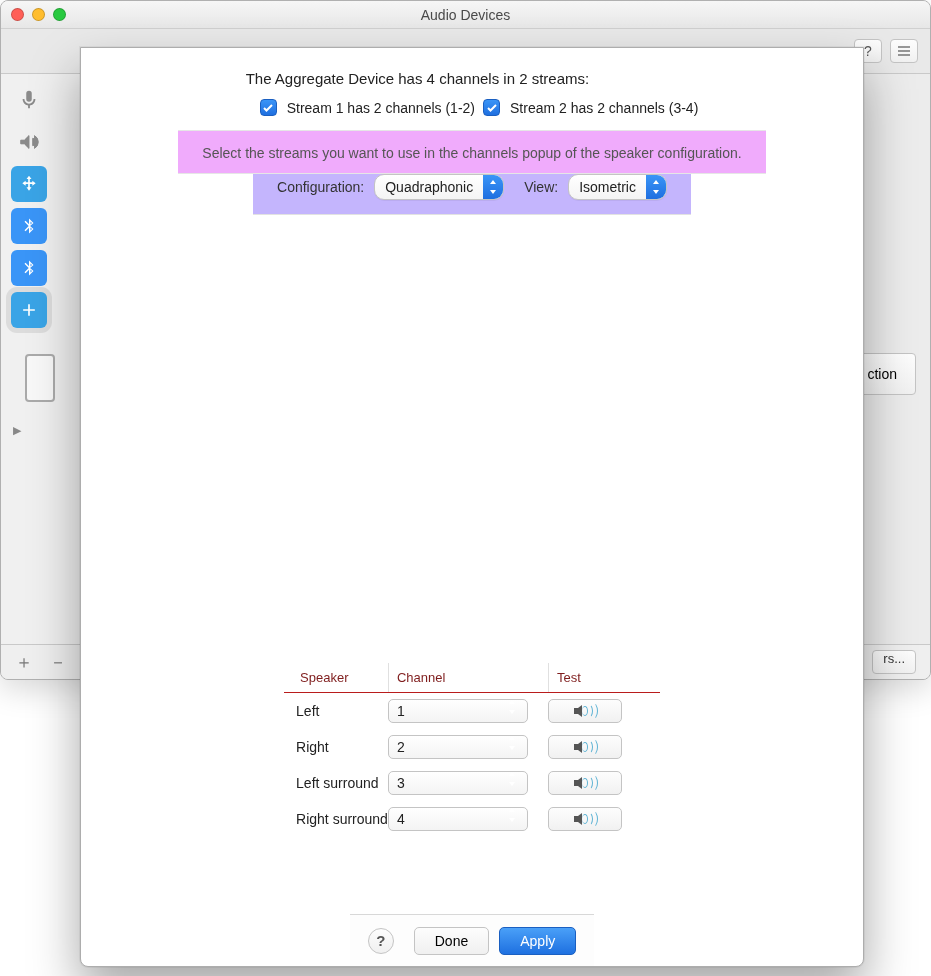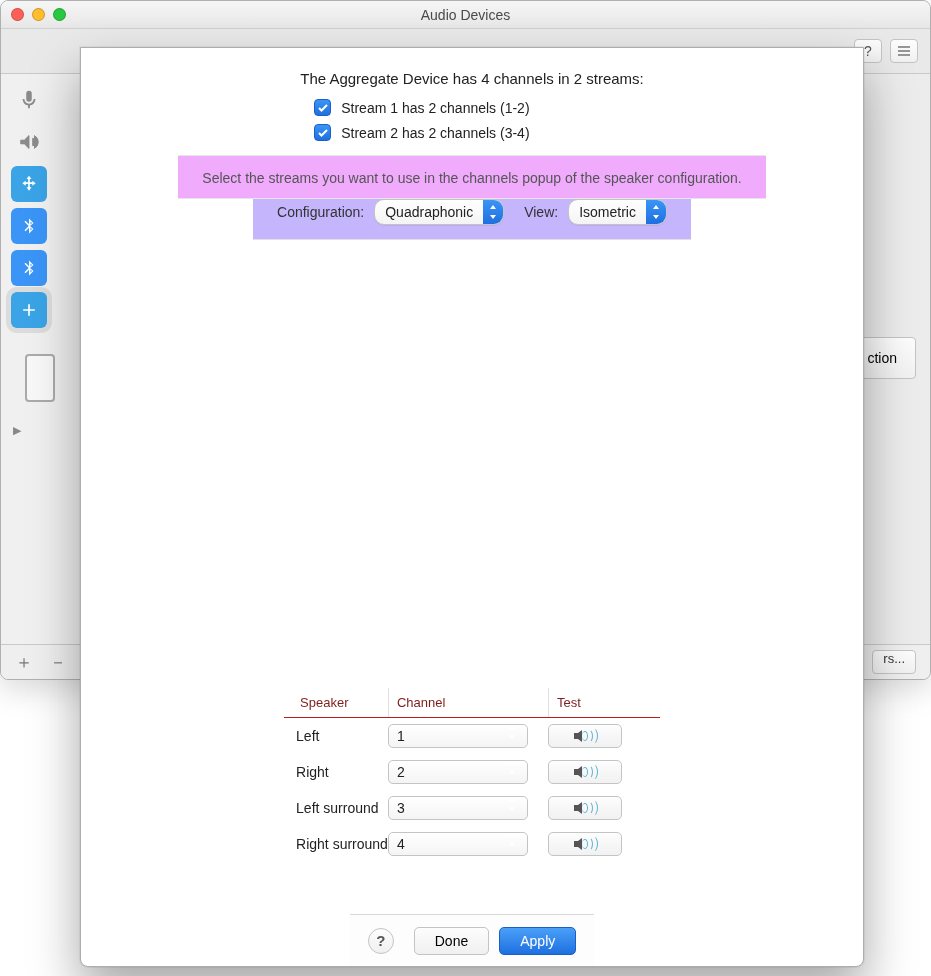--- a/index.html
+++ b/index.html
@@ -42,38 +42,38 @@
   .bg-row-sel { background:#dcdcdc; }
   .expand-caret{ position:absolute; left:12px; top: 350px; color:#888; font-size:11px;}
 
   .bg-bottom {
     position:absolute; left:0; right:0; bottom:0; height:35px; border-top:1px solid #c9c9c9;
     background:#efefef; display:flex; align-items:center; justify-content:space-between; padding:0 14px;
   }
   .plusminus { display:flex; gap:16px; color:#777; font-size:18px;}
   .rs-btn { height:24px; padding:0 10px; border:1px solid #c4c4c4; border-radius:4px; background:linear-gradient(#fdfdfd,#f1f1f1); font-size:13px; color:#333;}
 
-  .right-peek { position:absolute; right:14px; top: 336px; }
+  .right-peek { position:absolute; right:14px; top: 352px; }
   .peek-btn { height:42px; padding: 0 18px; border:1px solid #c4c4c4; border-radius:4px; background:linear-gradient(#fdfdfd,#f1f1f1); display:flex; align-items:center; font-size:14px;}
 
   
   .sheet {
     position:absolute;
     left: 80px; top: 47px; width: 784px; height: 920px;
     background: #fff;
     border: 1px solid #adadad;
     border-radius: 0 0 8px 8px;
     box-shadow: 0 25px 50px rgba(0,0,0,0.35), 0 0 0 1px rgba(0,0,0,0.05);
     display:flex; flex-direction:column;
     overflow:hidden;
     align-items:center;
   }
   .sheet-pad { padding: 22px 24px 10px 24px; }
   .heading { font-size: 15px; font-weight:500; color:#222; margin-bottom: 12px;}
-  .streams { padding-left: 14px; display:flex; flex-direction:column; gap: 8px; margin-bottom: 4px;}
+  .streams { padding-left: 14px; display:flex; flex-direction:row; gap: 8px; margin-bottom: 4px;}
   .stream-row { display:flex; align-items:center; gap:10px; font-size:14px; color:#222;}
   .cbox {
     width:17px; height:17px; border-radius:4px;
     background: linear-gradient(#3a95f7,#1f6fe0);
     border: 0.5px solid #1a5fc1;
     display:flex; align-items:center; justify-content:center; color:#fff;
   }
   .cbox svg { width:12px; height:12px; }
   .hint { font-size: 14px; color:#555; padding: 14px 24px 12px 24px; background:#f0abfc; border-top:1px solid #e6e6e6; border-bottom:1px solid #e6e6e6;}
   .controls-row {

